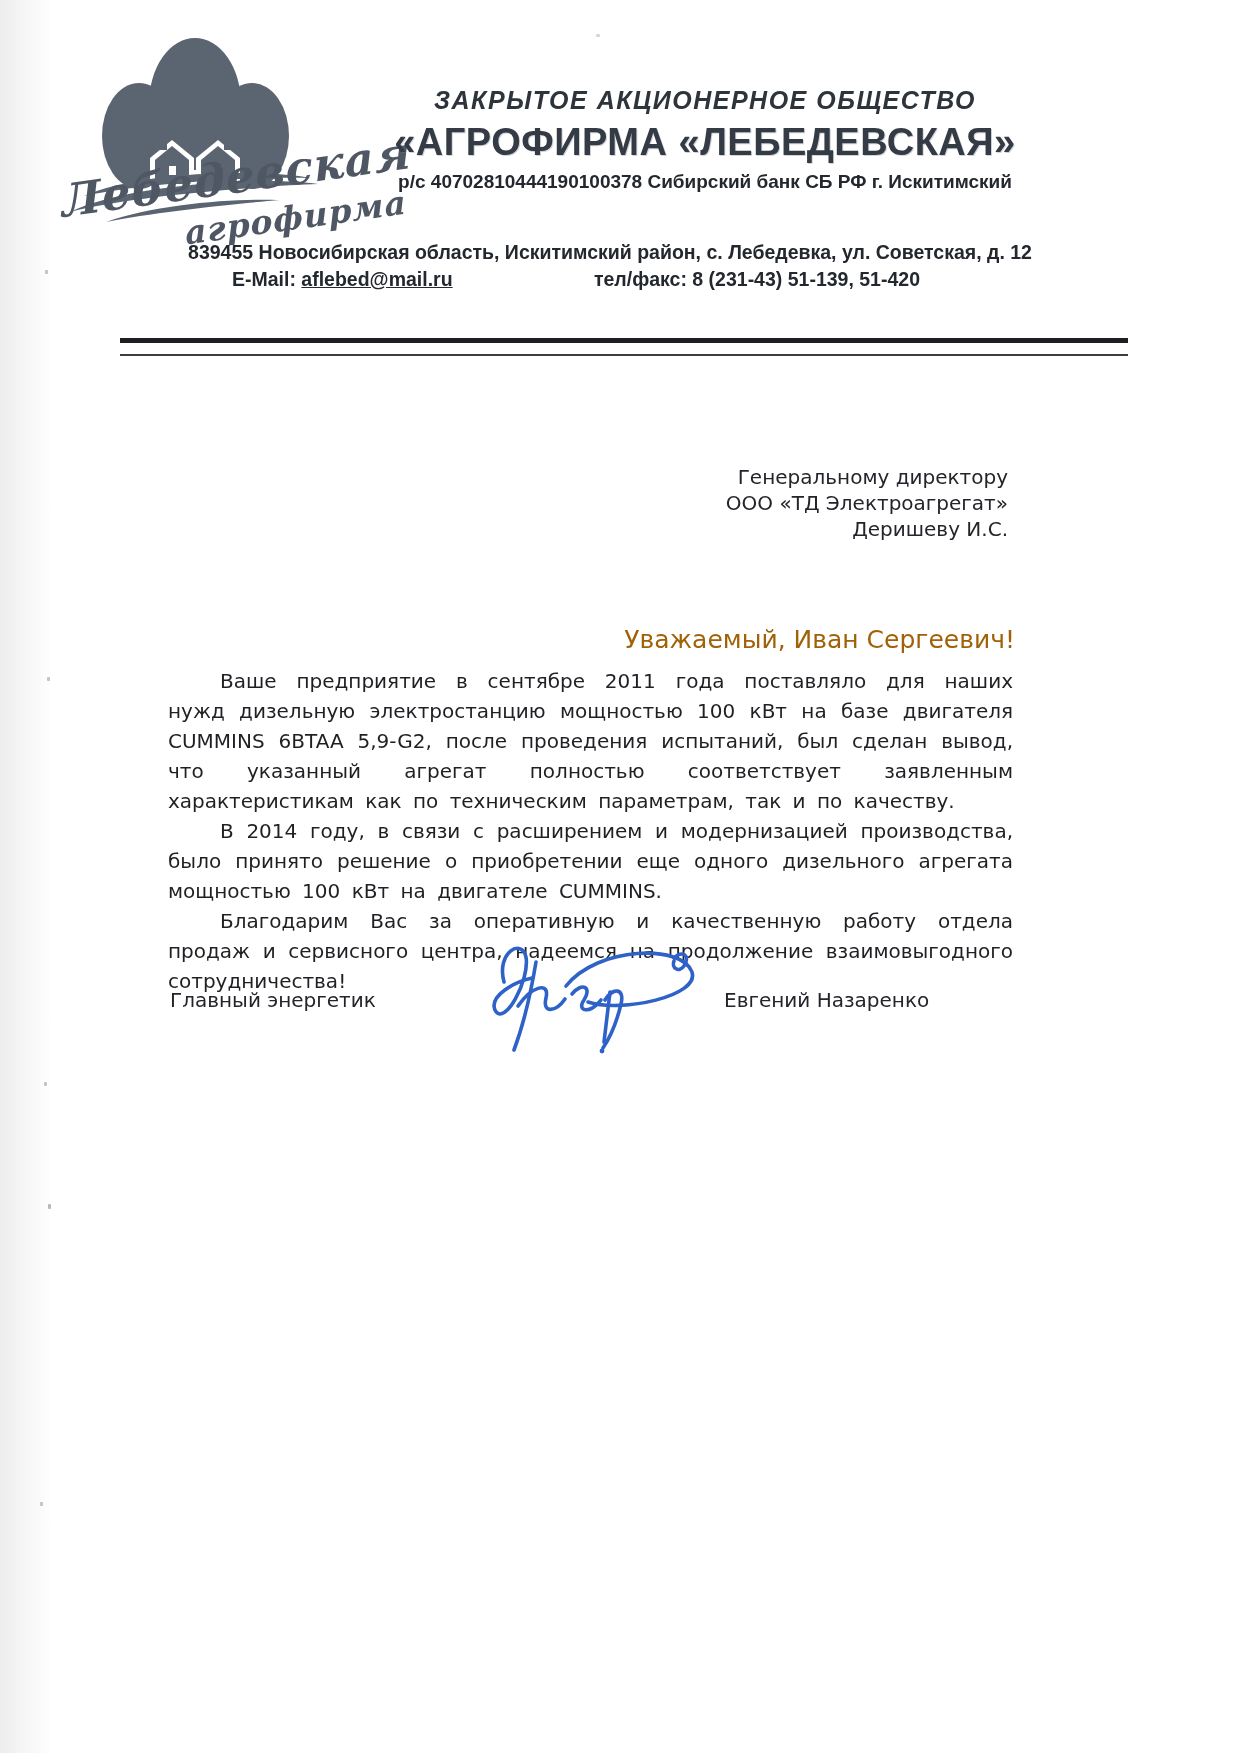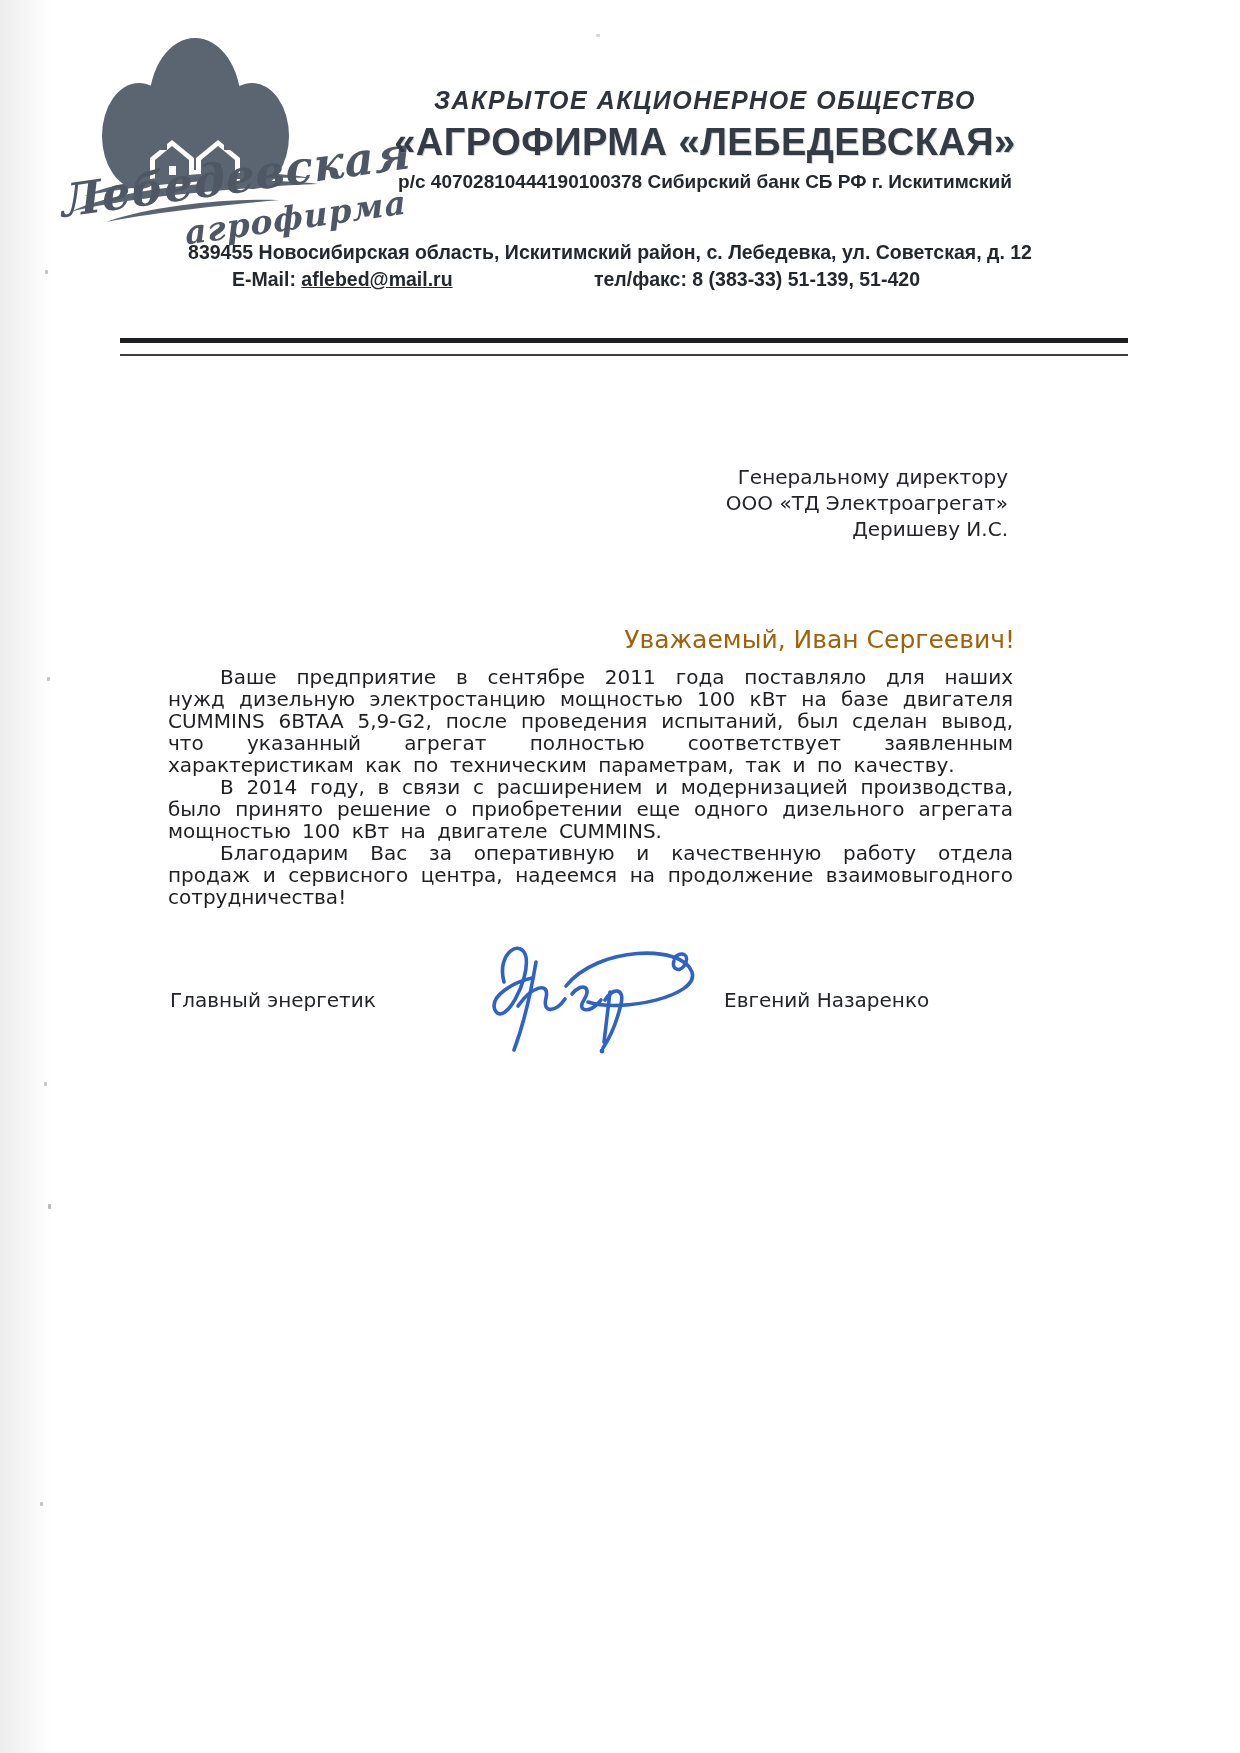--- a/index.html
+++ b/index.html
@@ -76,21 +76,21 @@
   .recipient{
     position:absolute;right:232px;top:464px;
     text-align:right;font-size:20px;line-height:26px;color:#23252a;
   }
   .salutation{
     position:absolute;left:170px;top:625px;width:845px;
     text-align:right;font-size:25px;color:#a16207;
   }
   .body-text{
     position:absolute;left:168px;top:666px;width:845px;
-    font-size:20px;line-height:22px;color:#1f2023;
+    font-size:20px;line-height:30px;color:#1f2023;
     text-align:justify;
   }
   .body-text p{margin:0;text-indent:52px;word-spacing:5px;}
 
   .sig-row-label{position:absolute;left:170px;top:988px;font-size:20px;color:#23252a;white-space:nowrap;}
   .sig-row-name{position:absolute;left:724px;top:988px;font-size:20px;color:#23252a;white-space:nowrap;}
   .signature-svg{position:absolute;left:470px;top:930px;}
 </style>
 </head>
 <body>
@@ -133,21 +133,21 @@
   <div class="head-right">
     <div class="org-type">ЗАКРЫТОЕ АКЦИОНЕРНОЕ ОБЩЕСТВО</div>
     <div class="org-name">«АГРОФИРМА «ЛЕБЕДЕВСКАЯ»</div>
     <div class="bank-line first">р/с 40702810444190100378 Сибирский банк СБ РФ г. Искитимский</div>
   </div>
 
   <div class="addr-block">
     <div class="addr-line">839455 Новосибирская область, Искитимский район, с. Лебедевка, ул. Советская, д. 12</div>
     <div class="contact-row">
       <span class="email"><span>E-Mail: </span><a href="#">aflebed@mail.ru</a></span>
-      <span class="phone">тел/факс: 8 (383-33) 51-139, 51-420</span>
+      <span class="phone">тел/факс: 8 (231-43) 51-139, 51-420</span>
     </div>
   </div>
 
   <div class="divider"></div>
 
   <div class="recipient">
     <div>Генеральному директору</div>
     <div>ООО «ТД Электроагрегат»</div>
     <div>Деришеву И.С.</div>
   </div>

